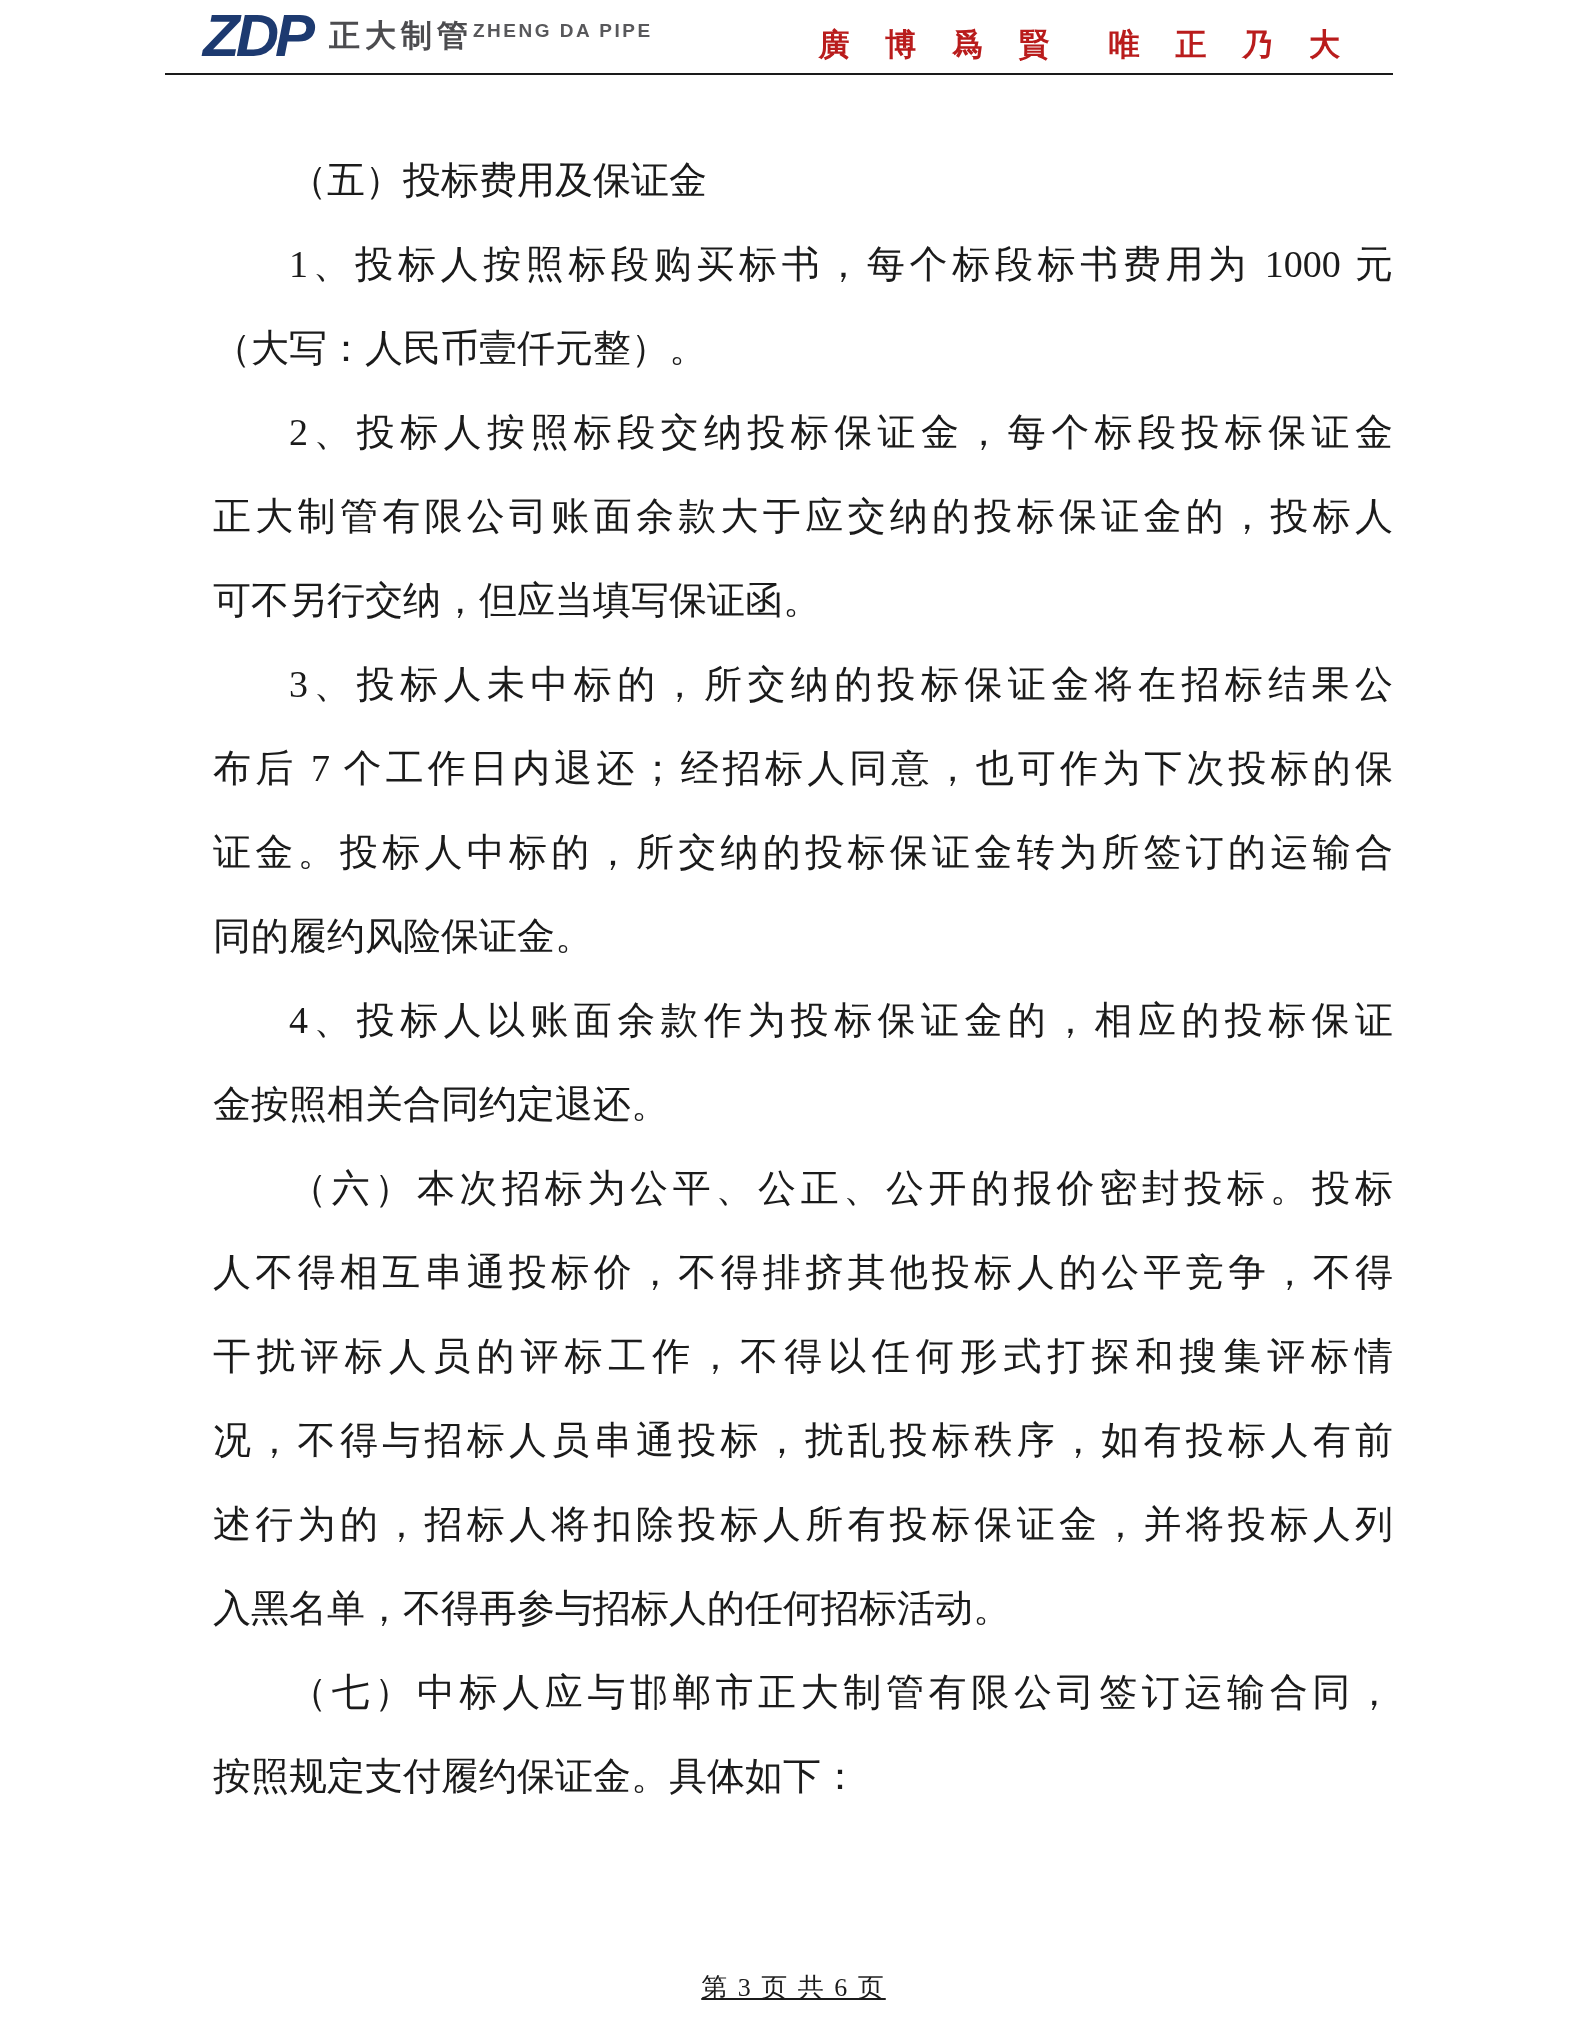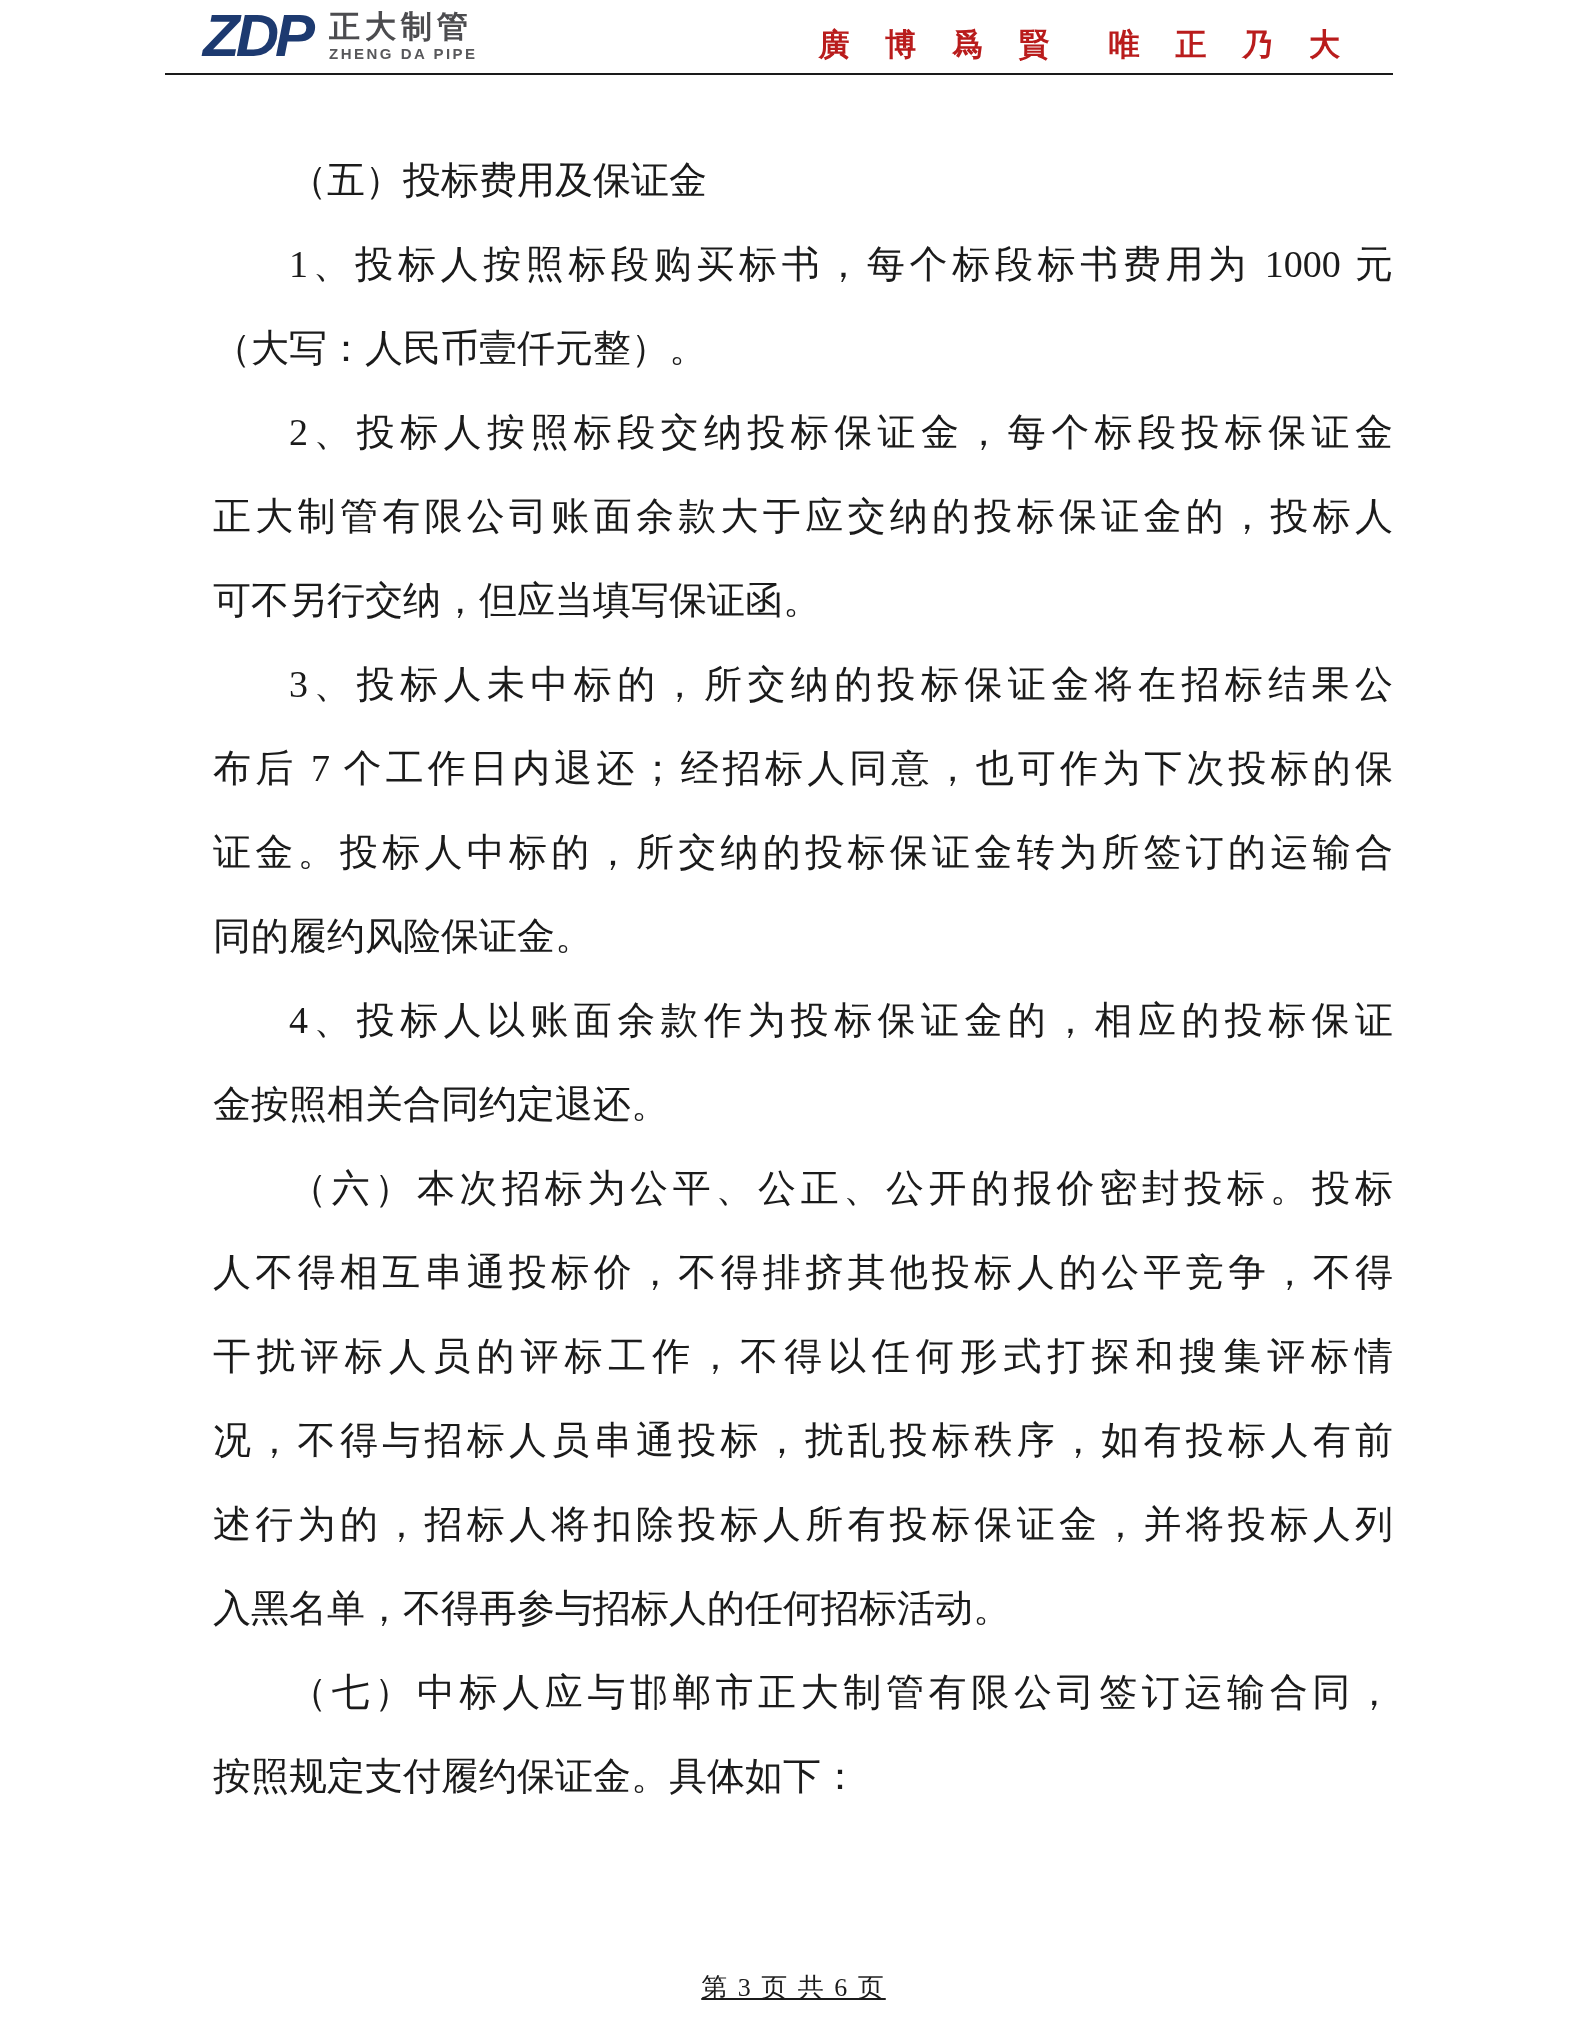--- a/index.html
+++ b/index.html
@@ -16,29 +16,29 @@
     position:absolute;left:203px;top:8px;
     display:flex;align-items:center;gap:18px;
   }
   .logo-zdp{
     font-family:"Liberation Sans","DejaVu Sans",sans-serif;
     font-weight:900;font-style:italic;
     font-size:60px;line-height:56px;
     letter-spacing:-4px;
     color:#1d3a70;
   }
-  .logo-names{display:flex;flex-direction:column;justify-content:space-between;}
+  .logo-names{display:flex;justify-content:space-between;}
   .logo-cn{
     font-family:"Liberation Sans","DejaVu Sans",sans-serif;
     font-size:31px;font-weight:700;letter-spacing:5px;
     line-height:32px;color:#4c4c4f;
   }
   .logo-en{
     font-family:"Liberation Sans","DejaVu Sans",sans-serif;
-    font-size:15px;font-weight:700;letter-spacing:2.5px;
+    font-size:19px;font-weight:700;letter-spacing:2.5px;
     line-height:17px;color:#58585b;margin-top:2px;
   }
   .motto{
     position:absolute;top:24px;right:233px;
     font-size:31px;font-weight:700;
     letter-spacing:14px;
     color:#b91c1c;
     white-space:pre;
     text-align:right;
   }

